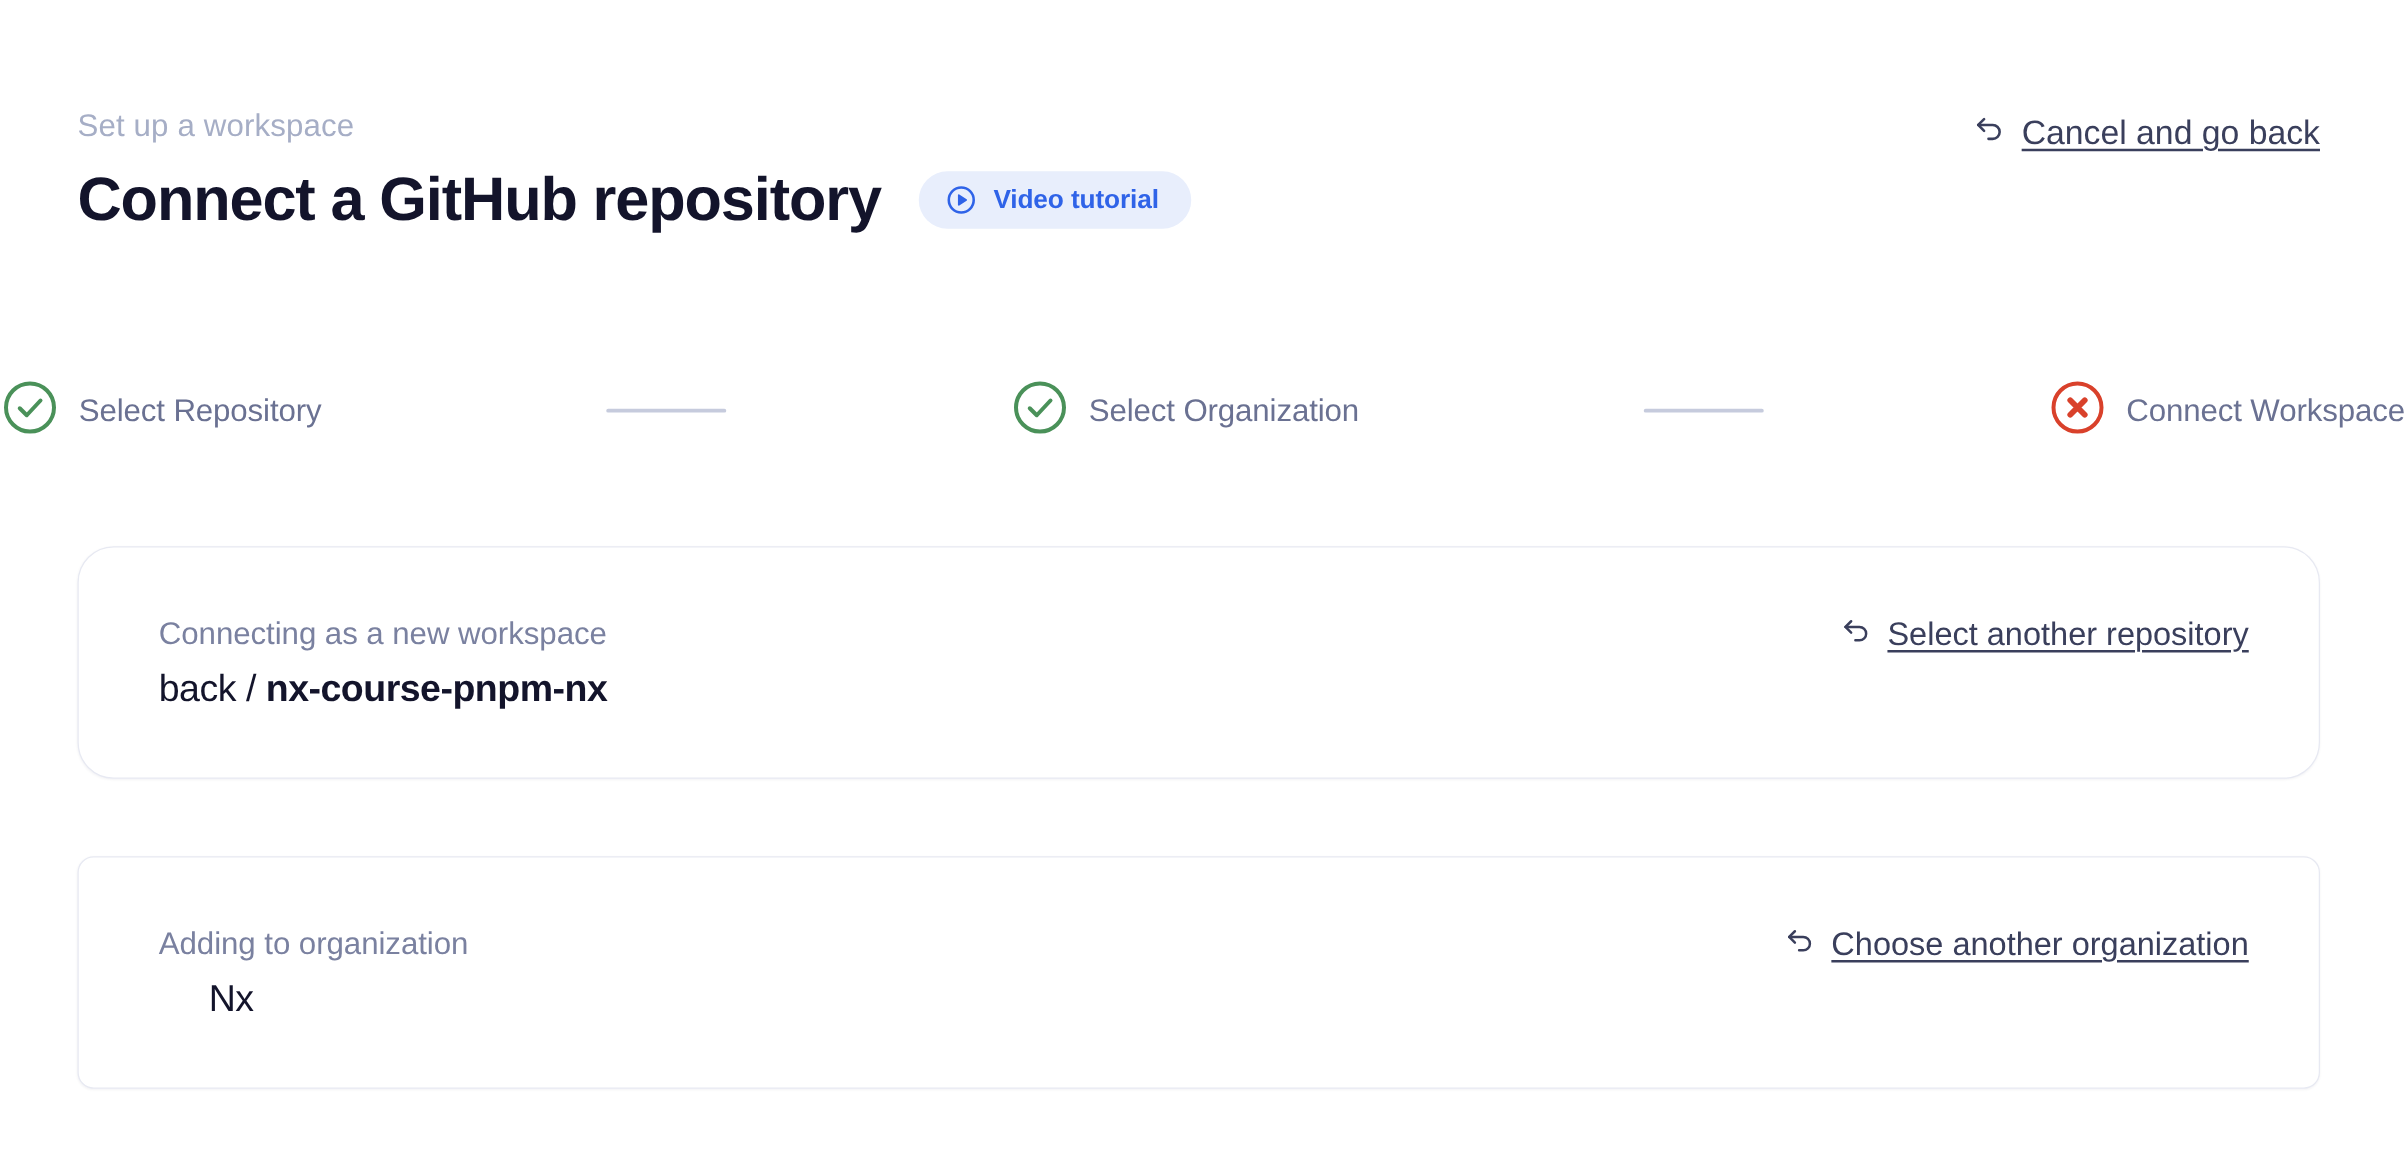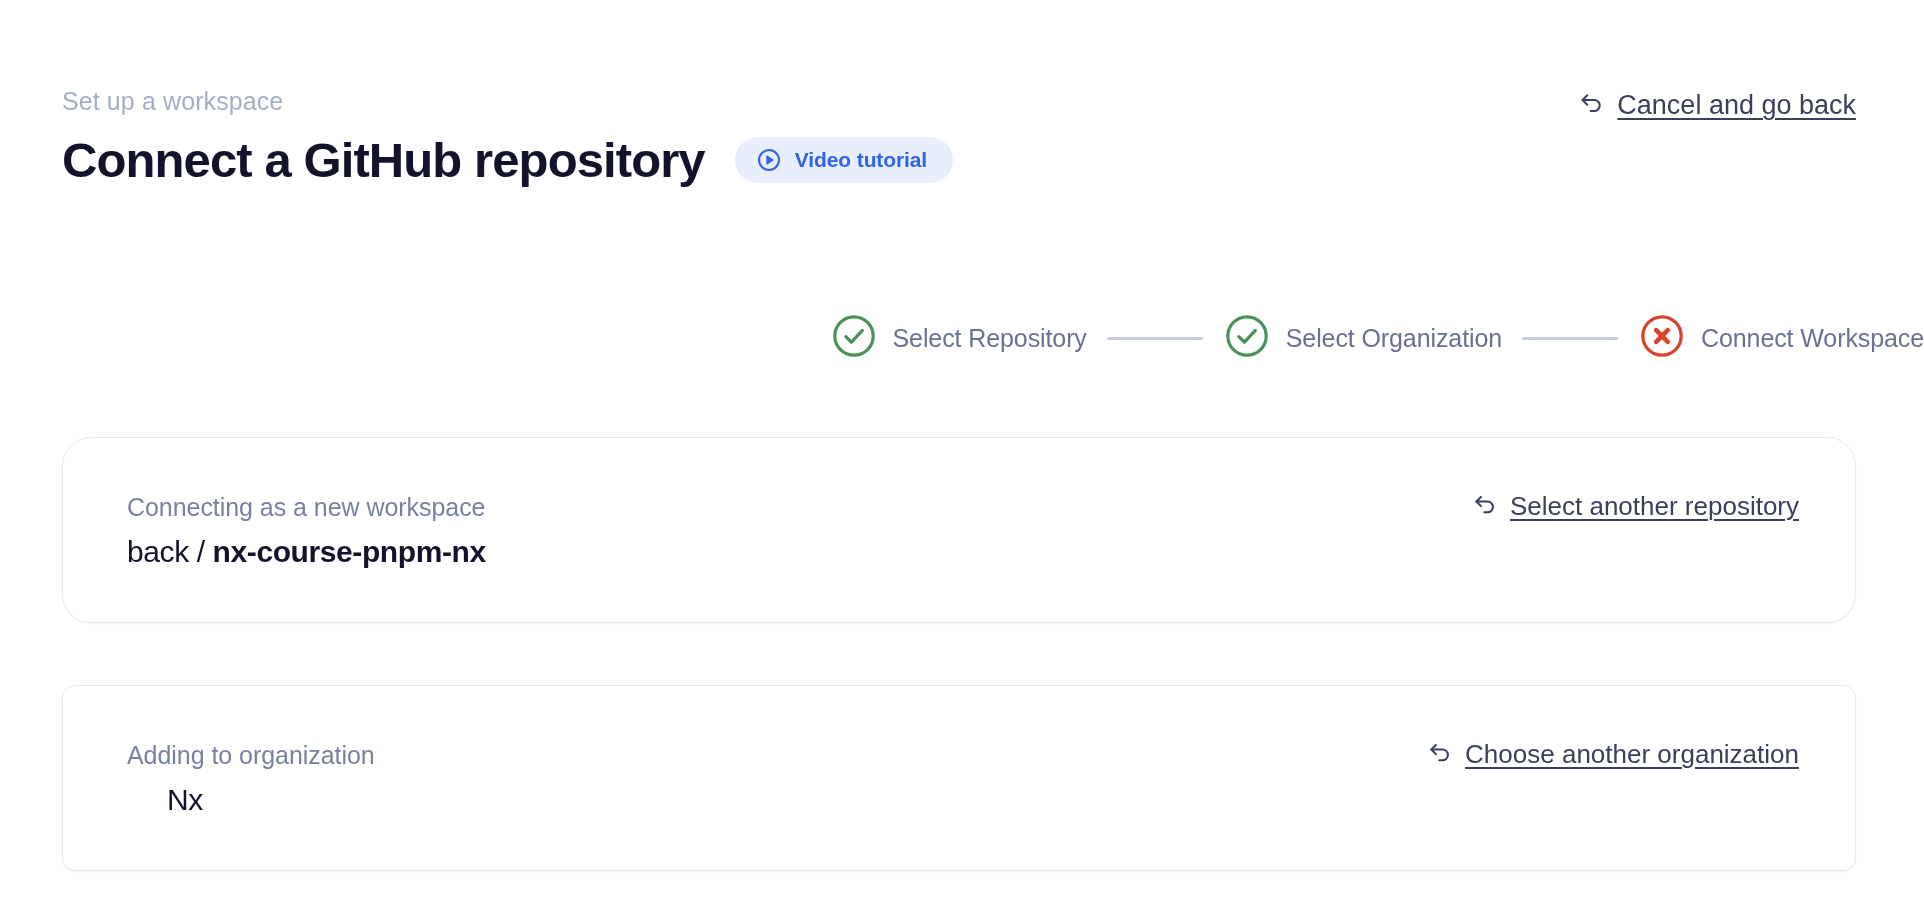--- a/index.html
+++ b/index.html
@@ -98,23 +98,23 @@
     white-space: nowrap;
   }
 
   .uturn-icon { display: block; flex: 0 0 auto; }
 
   
   .stepper {
     position: absolute;
     left: 0;
     right: 0;
-    top: 312px;
+    top: 302px;
     display: flex;
-    justify-content: flex-end;
+    justify-content: space-between;
     align-items: center;
   }
 
   .step {
     display: flex;
     align-items: center;
     gap: 15px;
   }
 
   .step-label {

